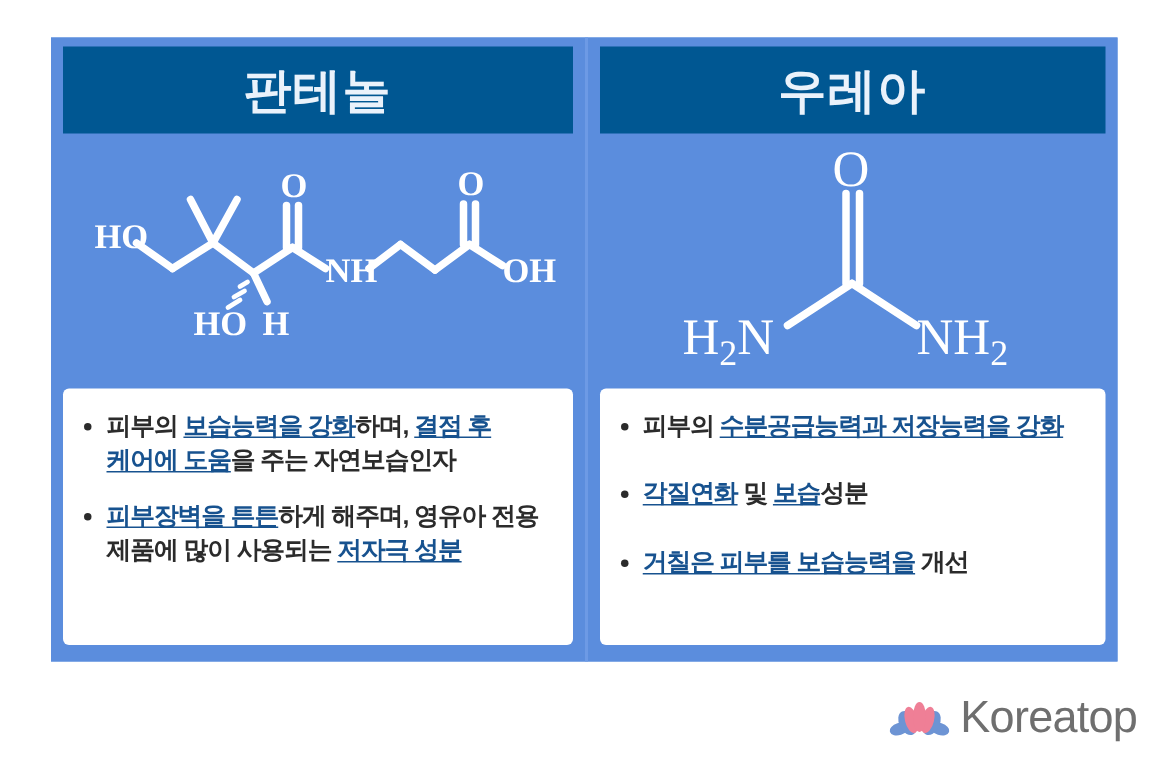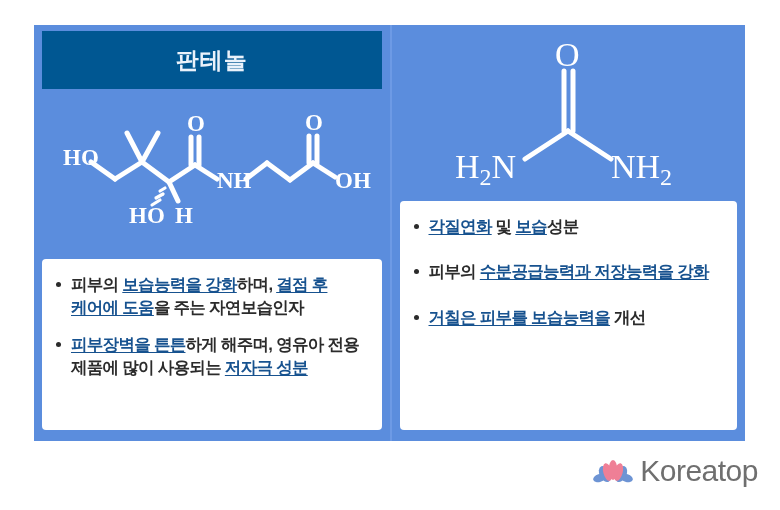--- a/index.html
+++ b/index.html
@@ -43,21 +43,21 @@
   .panel-header {
     height: 58px;
     background: #005792;
     display: flex;
     align-items: center;
     justify-content: center;
     flex: none;
   }
   .panel-title {
     color: #eaf2fb;
-    font-size: 23px;
+    font-size: 32px;
     font-weight: bold;
     letter-spacing: 1px;
     line-height: 1;
   }
 
   
   .molecule {
     flex: none;
     height: 170px;
     position: relative;
@@ -112,21 +112,21 @@
     color: #17528f;
     font-weight: bold;
     text-decoration: underline;
     text-underline-offset: 2px;
   }
 
   
   .logo {
     position: absolute;
     right: 22px;
-    bottom: 22px;
+    bottom: 14px;
     display: flex;
     align-items: center;
     gap: 7px;
     justify-content: center;
   }
   .logo-text {
     font-size: 30px;
     color: #6f6f6f;
     letter-spacing: -0.5px;
     line-height: 1;
@@ -201,20 +201,23 @@
         </li>
         <li class="bullet-item">
           <span class="hl">피부장벽을 튼튼</span><span>하게 해주며, 영유아 전용 제품에 많이 사용되는 </span><span class="hl">저자극 성분</span>
         </li>
       </ul>
     </div>
   </div>
 
   <div class="panel right">
 
+    <div class="panel-header">
+      <span class="panel-title">우레아</span>
+    </div>
 
     <div class="molecule">
       <svg width="330" height="170" viewBox="0 0 330 170">
         <g stroke="#ffffff" stroke-width="5" fill="none" stroke-linecap="round">
 
           <line x1="161" y1="100" x2="161" y2="40"></line>
           <line x1="170" y1="100" x2="170" y2="40"></line>
 
           <line x1="165" y1="100" x2="122" y2="128"></line>
 
@@ -224,24 +227,24 @@
           <text x="152" y="35">O</text>
           <text x="52" y="147">H<tspan font-size="24" dy="7">2</tspan><tspan dy="-7">N</tspan></text>
           <text x="208" y="147">NH<tspan font-size="24" dy="7">2</tspan></text>
         </g>
       </svg>
     </div>
 
     <div class="info-card">
       <ul class="bullet-list">
         <li class="bullet-item">
+          <span>피부의 </span><span class="hl">수분공급능력과 저장능력을 강화</span>
+        </li>
+        <li class="bullet-item">
           <span class="hl">각질연화</span><span> 및 </span><span class="hl">보습</span><span>성분</span>
-        </li>
-        <li class="bullet-item">
-          <span>피부의 </span><span class="hl">수분공급능력과 저장능력을 강화</span>
         </li>
         <li class="bullet-item">
           <span class="hl">거칠은 피부를 보습능력을</span><span> 개선</span>
         </li>
       </ul>
     </div>
   </div>
 </div>
 
 <div class="logo">

